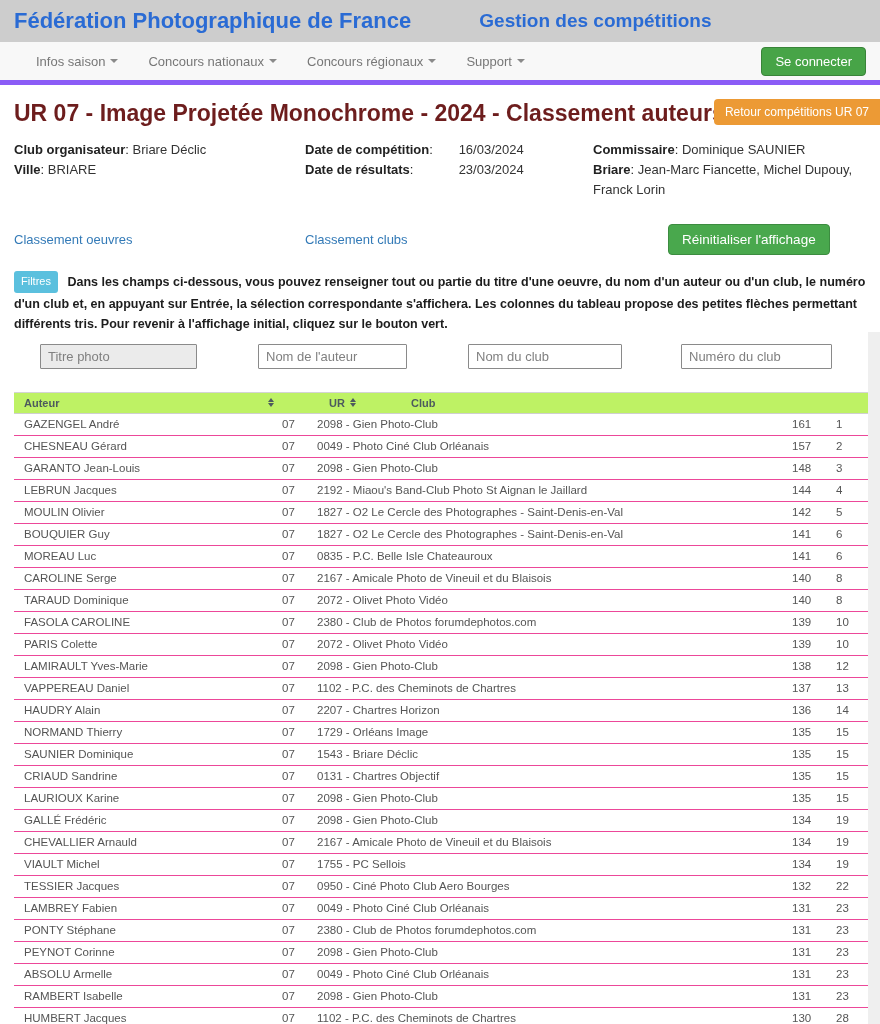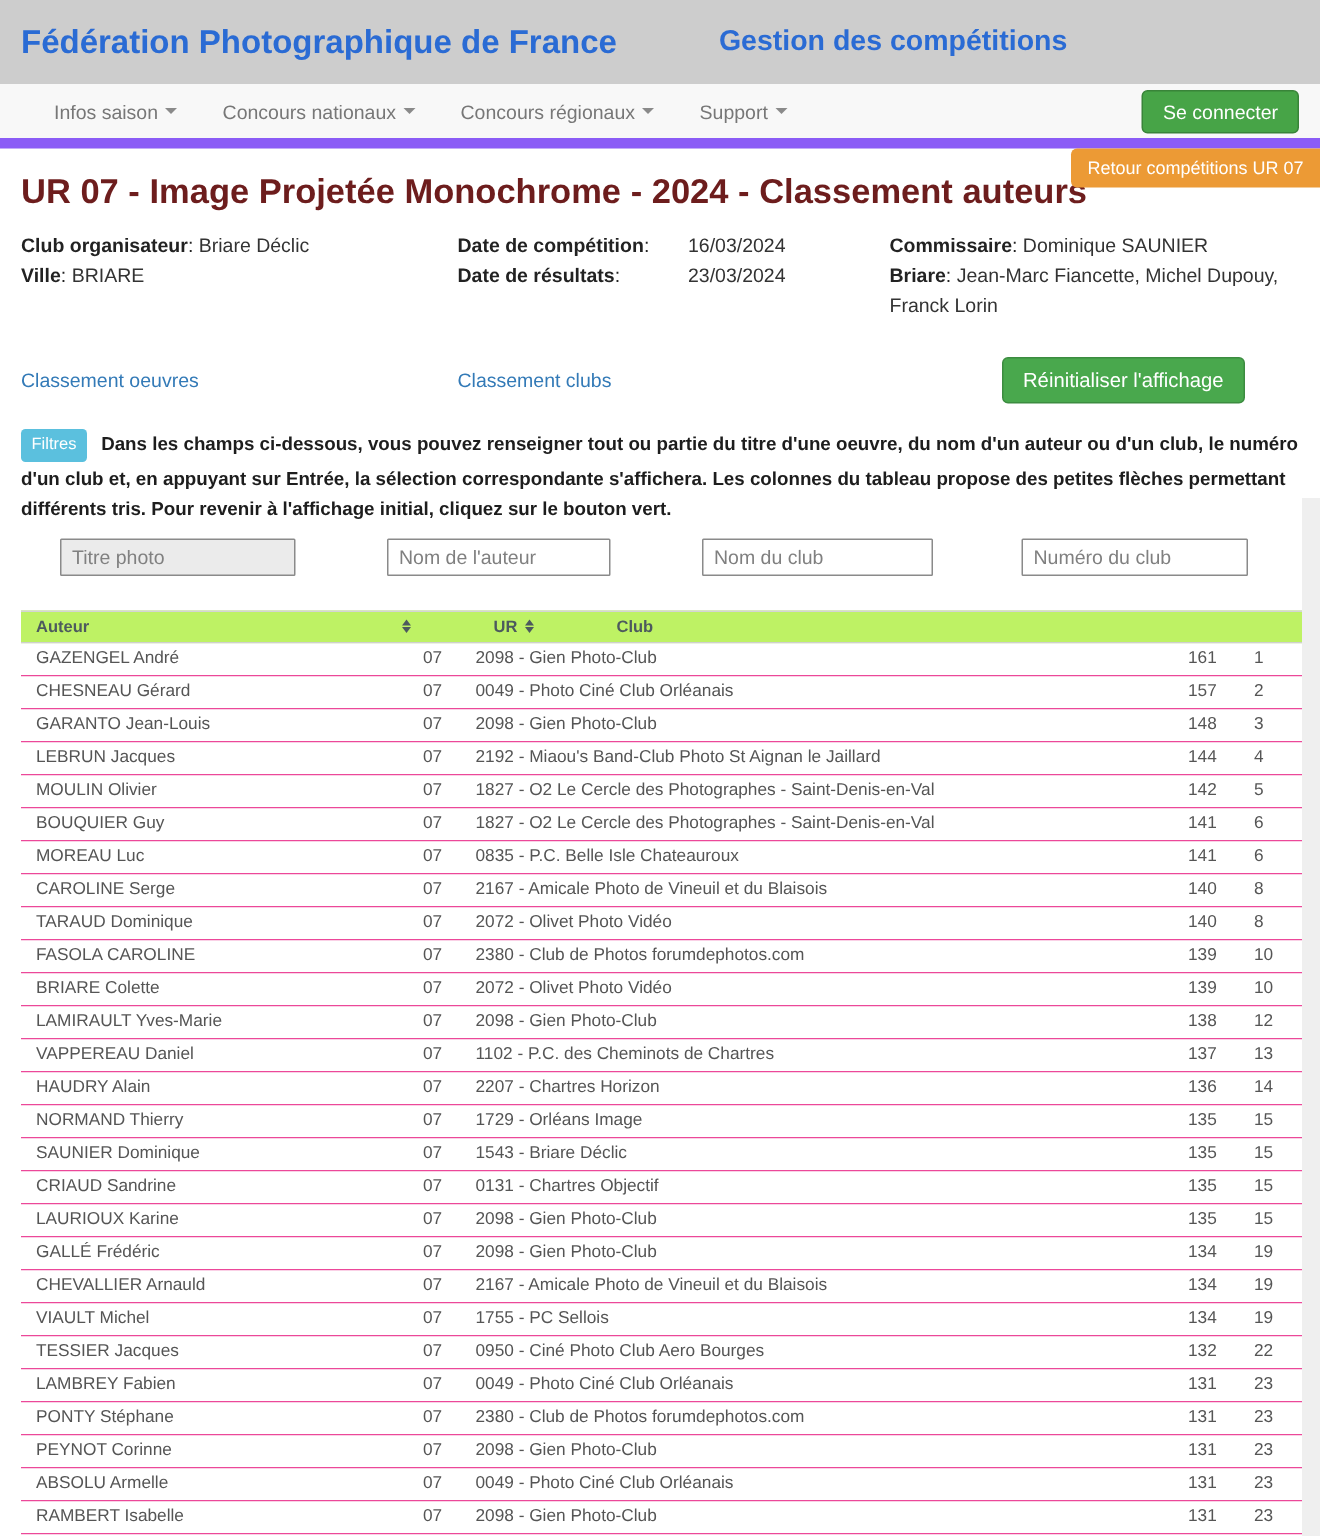--- a/index.html
+++ b/index.html
@@ -1,25 +1,25 @@
 <!DOCTYPE html>
 <html><head>
 <meta charset="utf-8">
 <style>
   html,body{margin:0;padding:0;}
   body{
     width:880px;height:1024px;overflow:hidden;position:relative;
     background:#fff;font-family:"Liberation Sans",sans-serif;
   }
   
-  .topband{height:56px;background:#cdcdcd;display:flex;align-items:center;padding-left:14px;box-sizing:border-box;}
+  .topband{height:42px;background:#cdcdcd;display:flex;align-items:center;padding-left:14px;box-sizing:border-box;}
   .brand{font-size:22px;font-weight:bold;color:#2a6bd4;}
   .apptitle{font-size:19px;font-weight:bold;color:#2a6bd4;margin-left:68px;}
   
-  .navbar{height:43px;background:#f8f8f8;border-bottom:7px solid #8b5cf6;display:flex;align-items:center;padding:0 14px;box-sizing:border-box;}
+  .navbar{height:43px;background:#f8f8f8;border-bottom:5px solid #8b5cf6;display:flex;align-items:center;padding:0 14px;box-sizing:border-box;}
   .nav-item{color:#777;font-size:13px;cursor:pointer;display:flex;align-items:center;margin-left:30px;white-space:nowrap;}
   .nav-item:first-child{margin-left:22px;}
   .caret{display:inline-block;width:0;height:0;border-left:4px solid transparent;border-right:4px solid transparent;border-top:4px solid #8a8a8a;margin-left:5px;}
   .btn-login{margin-left:auto;background:#47a447;border:1px solid #398439;color:#fff;font-size:13px;padding:6px 13px;border-radius:4px;cursor:pointer;font-family:inherit;}
   
   .content{padding:0 14px;}
   .back-btn{position:absolute;top:99px;right:0;background:#ec9a35;color:#fff;font-size:12px;padding:6px 11px;border:none;border-radius:4px 0 0 4px;cursor:pointer;font-family:inherit;}
   .page-title{margin:15px 0 13px 0;font-size:23px;font-weight:bold;color:#6d1d1d;}
   .info-grid{display:grid;grid-template-columns:291px 288px 1fr;font-size:13px;color:#333;line-height:20px;}
   .lbl{font-weight:bold;color:#222;}
@@ -252,21 +252,21 @@
 
   <div class="t-row">
     <div class="t-cell first">FASOLA CAROLINE</div>
     <div class="t-cell">07</div>
     <div class="t-cell">2380 - Club de Photos forumdephotos.com</div>
     <div class="t-cell">139</div>
     <div class="t-cell">10</div>
   </div>
 
   <div class="t-row">
-    <div class="t-cell first">BRIARE Colette</div>
+    <div class="t-cell first">PARIS Colette</div>
     <div class="t-cell">07</div>
     <div class="t-cell">2072 - Olivet Photo Vidéo</div>
     <div class="t-cell">139</div>
     <div class="t-cell">10</div>
   </div>
 
   <div class="t-row">
     <div class="t-cell first">LAMIRAULT Yves-Marie</div>
     <div class="t-cell">07</div>
     <div class="t-cell">2098 - Gien Photo-Club</div>

